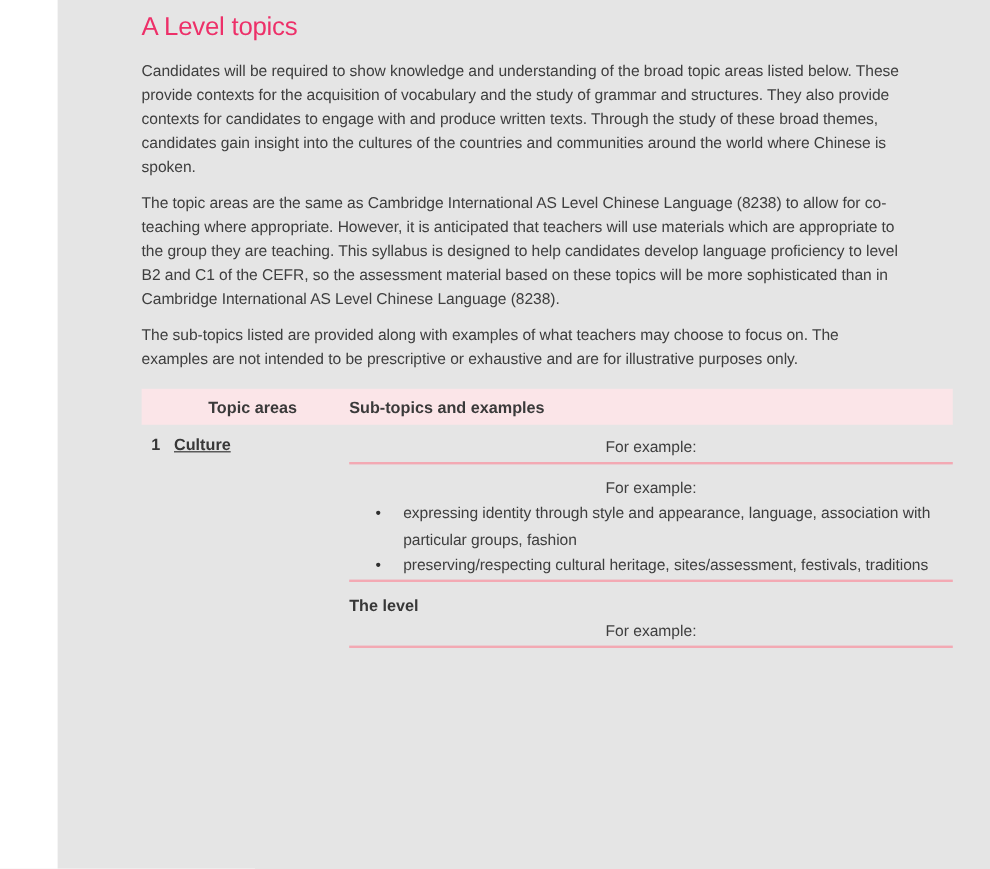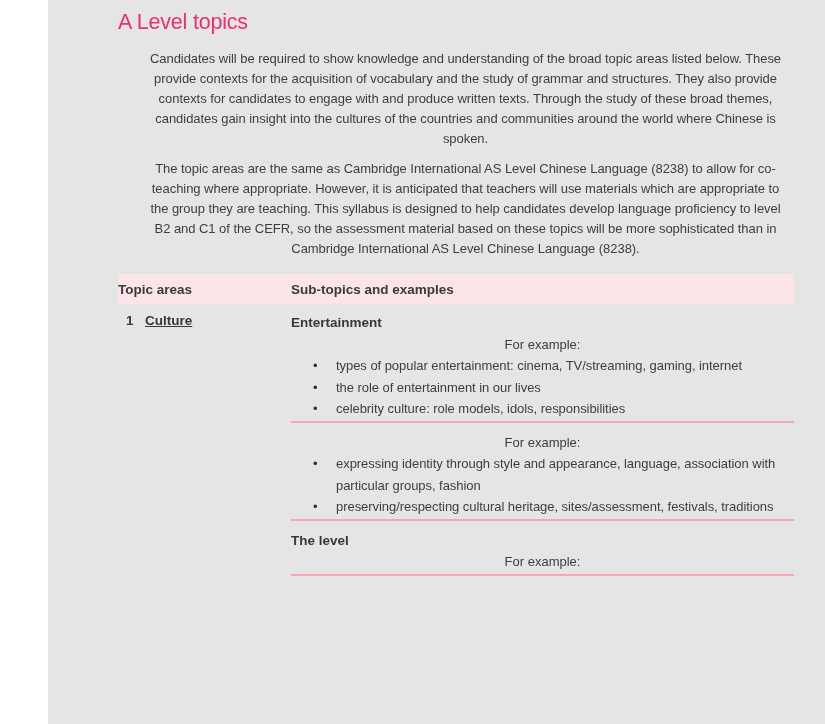--- a/index.html
+++ b/index.html
@@ -7,29 +7,29 @@
   .page {
     position:relative; width:825px; height:724px; background:#e5e5e5;
     font-family:"Liberation Sans", sans-serif; color:#3e3e3e; overflow:hidden;margin-left:48px;
   }
   .title {
     margin:9px 0 0 70px; font-size:21.5px; line-height:27px;
     font-weight:400; color:#ed3069; letter-spacing:-0.2px;
   }
   .para {
     margin:10px 0 0 70px; width:695px; font-size:13px; line-height:20px;
-    letter-spacing:-0.05px; white-space:pre-line;text-align:center;
+    letter-spacing:-0.05px; white-space:pre-line;
   }
   .para.first { margin-top:13px; }
   .topic-table { margin:15px 0 0 70px; width:676px; }
   .thead {
     display:flex; height:30px; background:#fbe5e8; align-items:center;
     font-weight:700; font-size:13.5px; color:#3a3a3a;
   }
-  .th.col1 { width:173px; padding-left:0; }
+  .th.col1 { width:173px; padding-left:12px;text-align:center; }
   .th.col2 { flex:1; }
   .trow { display:flex; }
   .cell-topic { width:173px; padding:9px 0 0 8px; font-weight:700; font-size:13.5px; color:#383838;text-decoration:underline; }
   .tnum { display:inline-block; width:19px; }
   .cell-sub { flex:1; }
   .block { padding:9px 0 1px; border-bottom:2px solid #f3a9b3; }
   .block.first { padding-top:8px; }
   .block h3 { font-size:13.5px; font-weight:700; line-height:21.5px; color:#383838; }
   .intro { font-size:13px; line-height:21.5px;text-align:center; }
   .bullets { list-style:none; margin:0; padding:0; }
@@ -48,44 +48,40 @@
   <p class="para first">Candidates will be required to show knowledge and understanding of the broad topic areas listed below. These
 provide contexts for the acquisition of vocabulary and the study of grammar and structures. They also provide
 contexts for candidates to engage with and produce written texts. Through the study of these broad themes,
 candidates gain insight into the cultures of the countries and communities around the world where Chinese is
 spoken.</p>
   <p class="para">The topic areas are the same as Cambridge International AS Level Chinese Language (8238) to allow for co-
 teaching where appropriate. However, it is anticipated that teachers will use materials which are appropriate to
 the group they are teaching. This syllabus is designed to help candidates develop language proficiency to level
 B2 and C1 of the CEFR, so the assessment material based on these topics will be more sophisticated than in
 Cambridge International AS Level Chinese Language (8238).</p>
+  <p class="para">The sub-topics listed are provided along with examples of what teachers may choose to focus on. The
+examples are not intended to be prescriptive or exhaustive and are for illustrative purposes only.</p>
 
   <div class="topic-table">
 
     <div class="thead">
       <div class="th col1">Topic areas</div>
       <div class="th col2">Sub-topics and examples</div>
     </div>
 
     <div class="trow">
 
       <div class="cell-topic">
         <span class="tnum">1</span><span class="tname">Culture</span>
       </div>
 
       <div class="cell-sub">
 
         <div class="block first">
-          <h3>Entertainment</h3>
           <p class="intro">For example:</p>
-          <ul class="bullets">
-            <li><span class="btxt">types of popular entertainment: cinema, TV/streaming, gaming, internet</span></li>
-            <li><span class="btxt">the role of entertainment in our lives</span></li>
-            <li><span class="btxt">celebrity culture: role models, idols, responsibilities</span></li>
-          </ul>
         </div>
 
         <div class="block">
           <p class="intro">For example:</p>
           <ul class="bullets">
             <li><span class="btxt">expressing identity through style and appearance, language, association with
 particular groups, fashion</span></li>
             <li><span class="btxt">preserving/respecting cultural heritage, sites/assessment, festivals, traditions</span></li>
           </ul>
         </div>

